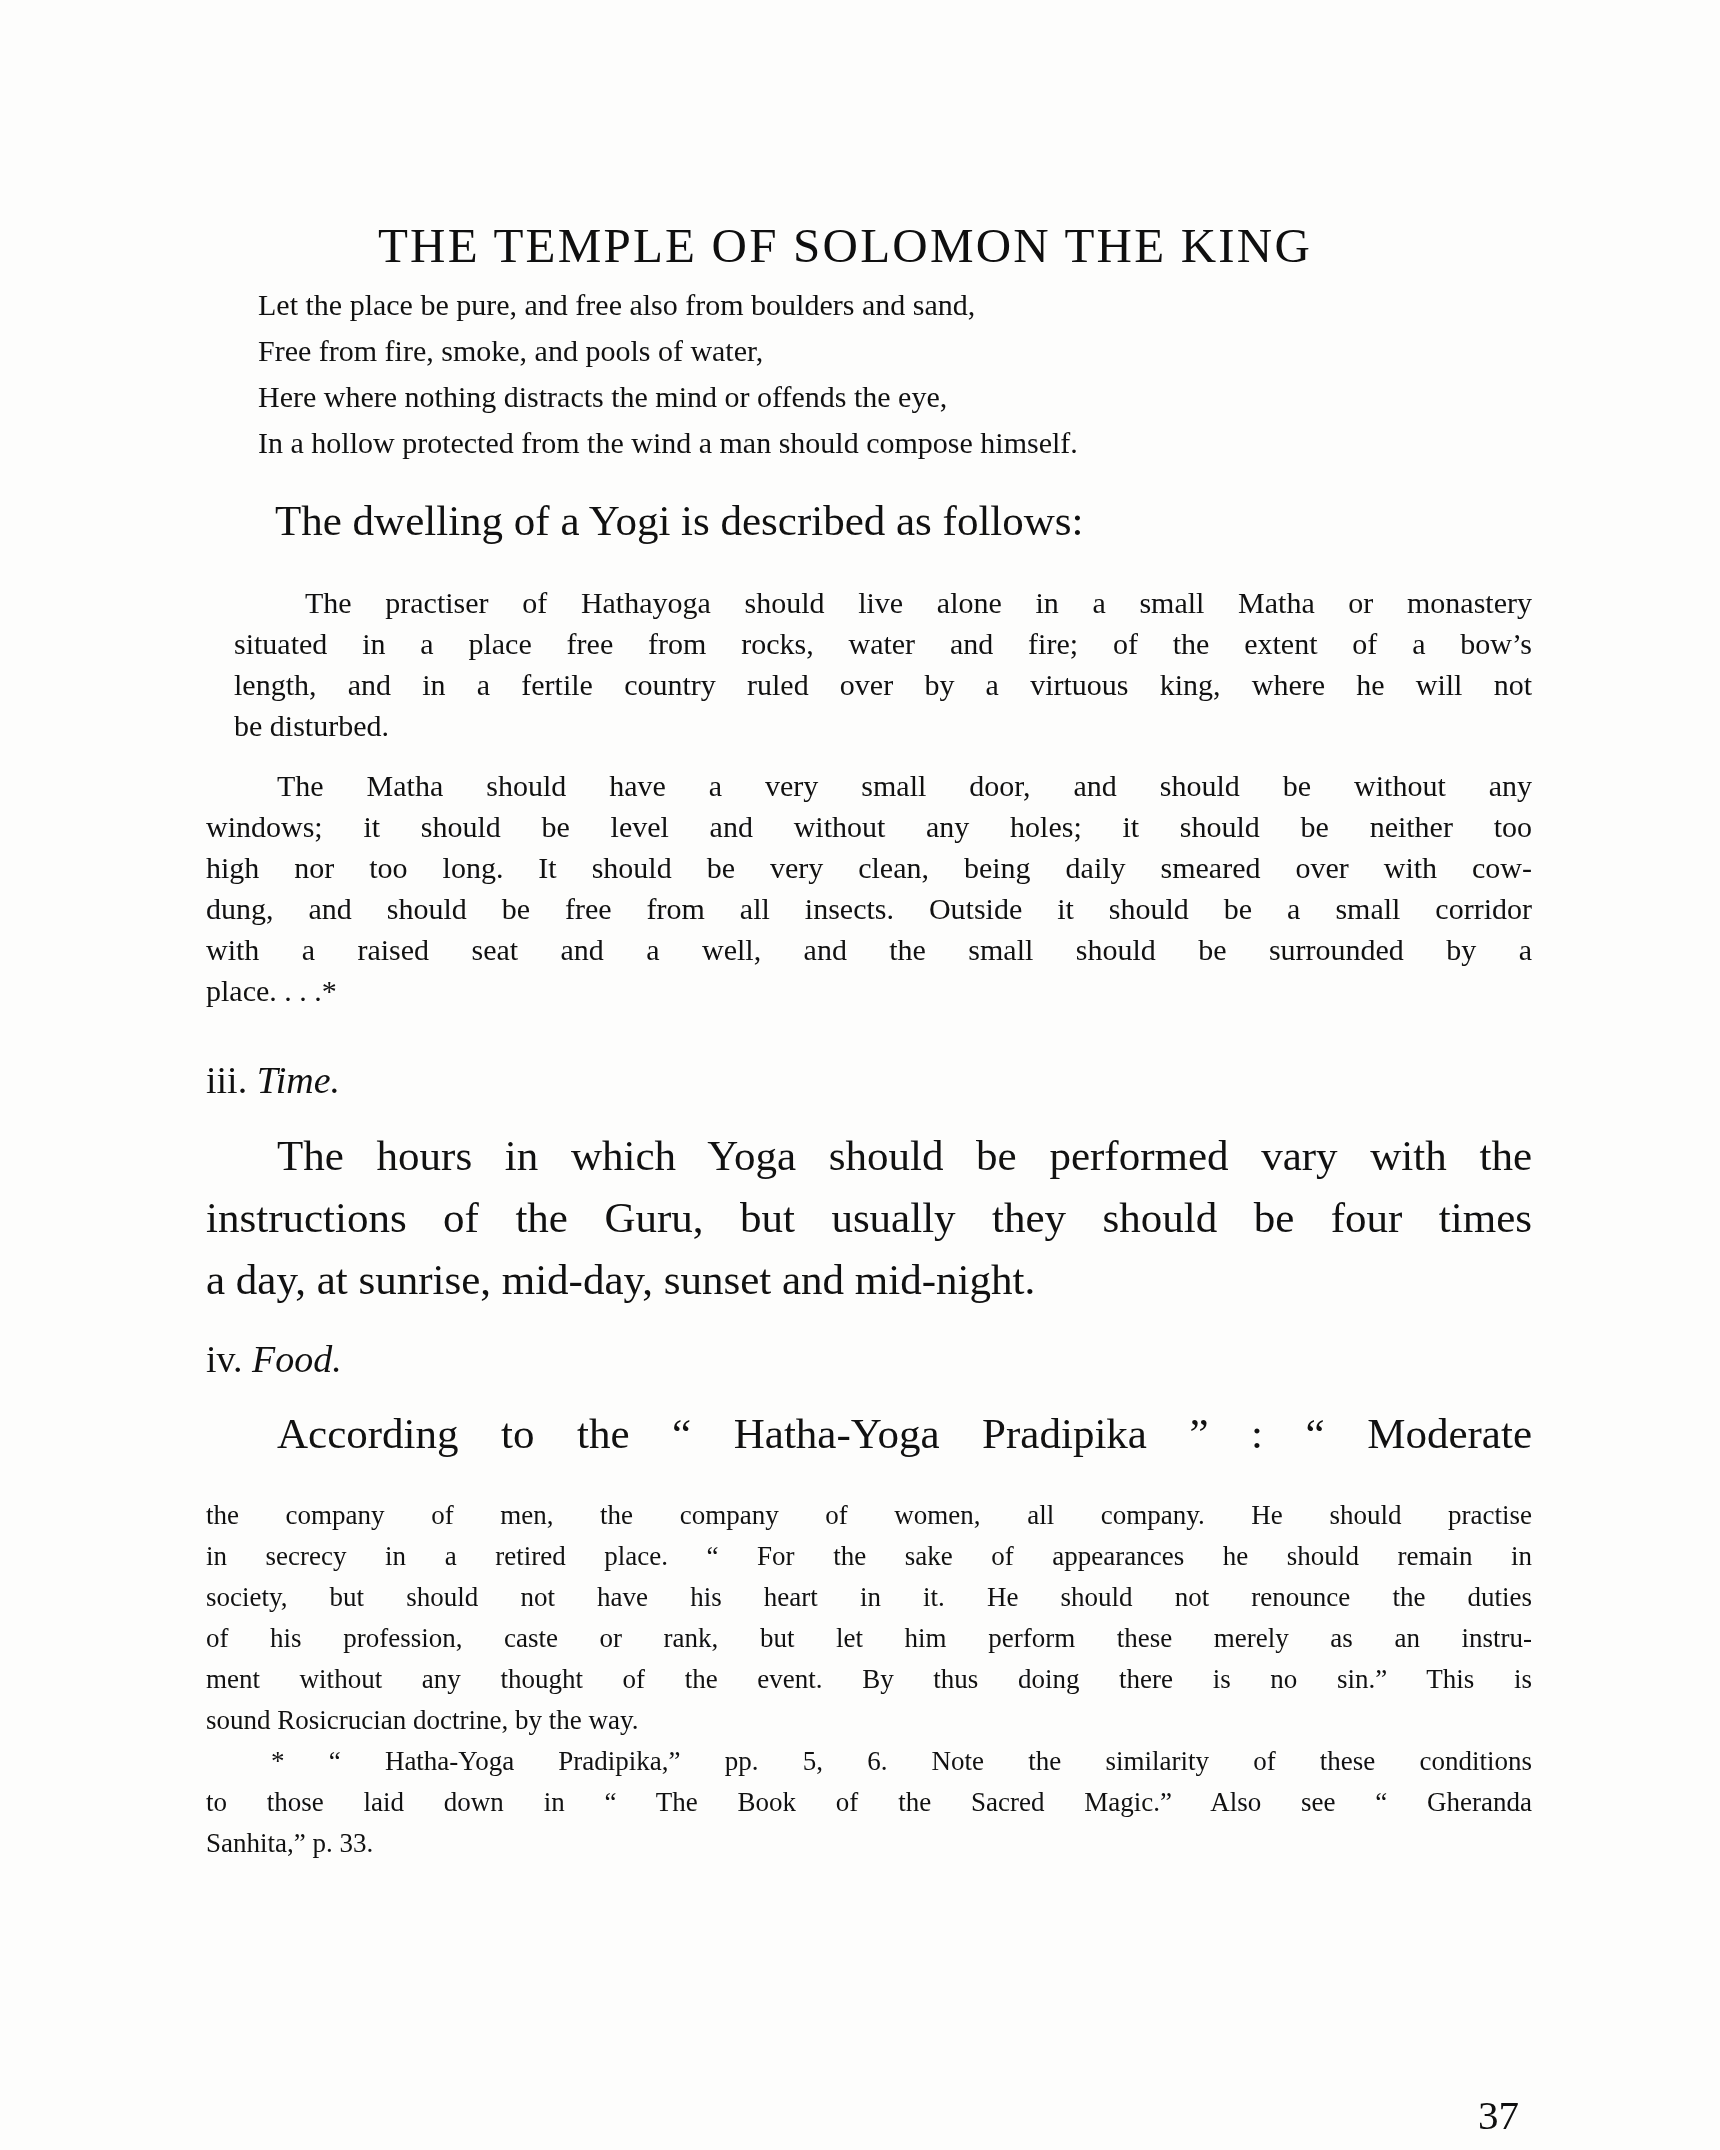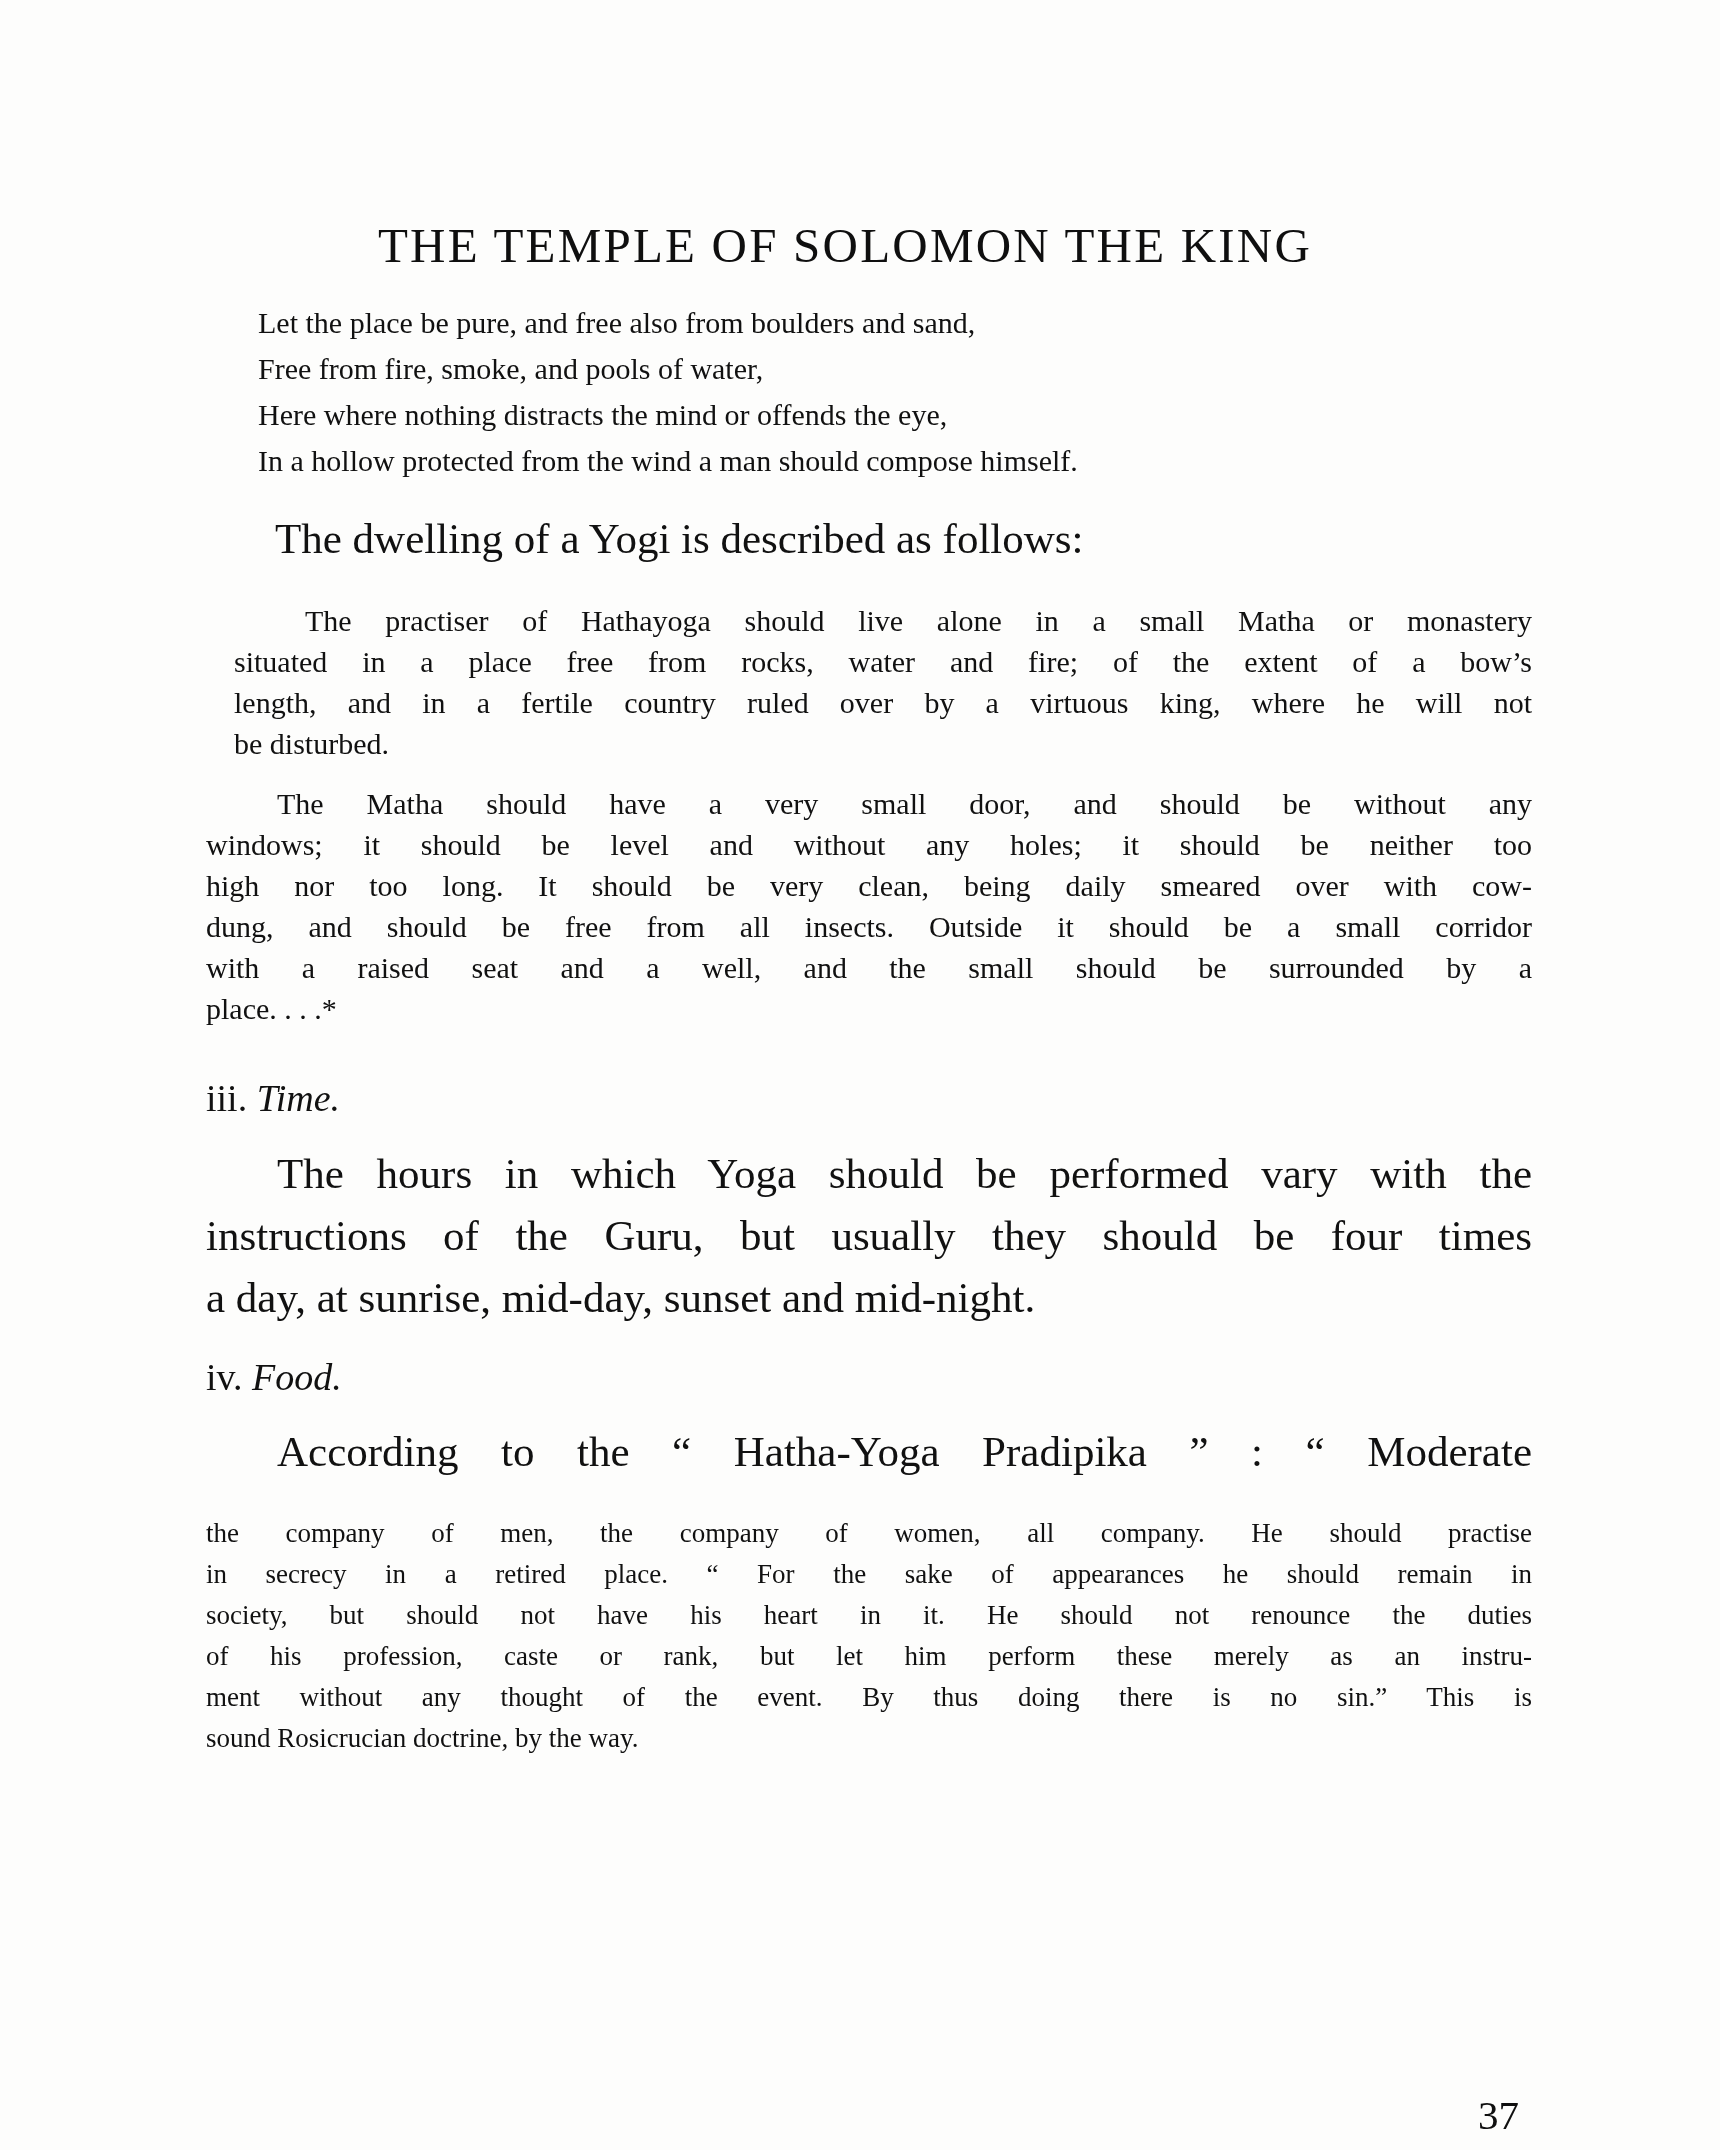--- a/index.html
+++ b/index.html
@@ -21,21 +21,21 @@
     margin: 0; position: relative; left: -24px;
     font-size: 49px; font-weight: 400;
     letter-spacing: 0.045em;
     text-align: center;
     white-space: nowrap;
     color: #0f0f0f;
   }
   .lead { font-size: 43px; line-height: 62px; }
   .intro { margin-top: 41px; }
   .verse {
-    margin-top: 26px; margin-left: 52px;
+    margin-top: 8px; margin-left: 52px;
     font-size: 30px; line-height: 46px;
   }
   .heading-line {
     margin-top: 24px;
     font-size: 43px; line-height: 62px;
     text-indent: 69px;
     white-space: nowrap;
   }
   .body { font-size: 30px; line-height: 41px; }
   .para-a { margin-top: 30px; margin-left: 28px; }
@@ -111,18 +111,23 @@
 
   <div class="footnotes">
     <div class="fn just">
         <div class="tline">the company of men, the company of women, all company. He should practise</div>
         <div class="tline">in secrecy in a retired place. “ For the sake of appearances he should remain in</div>
         <div class="tline">society, but should not have his heart in it. He should not renounce the duties</div>
         <div class="tline">of his profession, caste or rank, but let him perform these merely as an instru-</div>
         <div class="tline">ment without any thought of the event. By thus doing there is no sin.” This is</div>
         <div class="tline last">sound Rosicrucian doctrine, by the way.</div>
       </div>
+    <div class="fn just indent-first">
+        <div class="tline">* “ Hatha-Yoga Pradipika,” pp. 5, 6. Note the similarity of these conditions</div>
+        <div class="tline">to those laid down in “ The Book of the Sacred Magic.” Also see “ Gheranda</div>
+        <div class="tline last">Sanhita,” p. 33.</div>
+      </div>
   </div>
 
   <div class="pageno">37</div>
 
 </div>
 
 
 </body></html>

